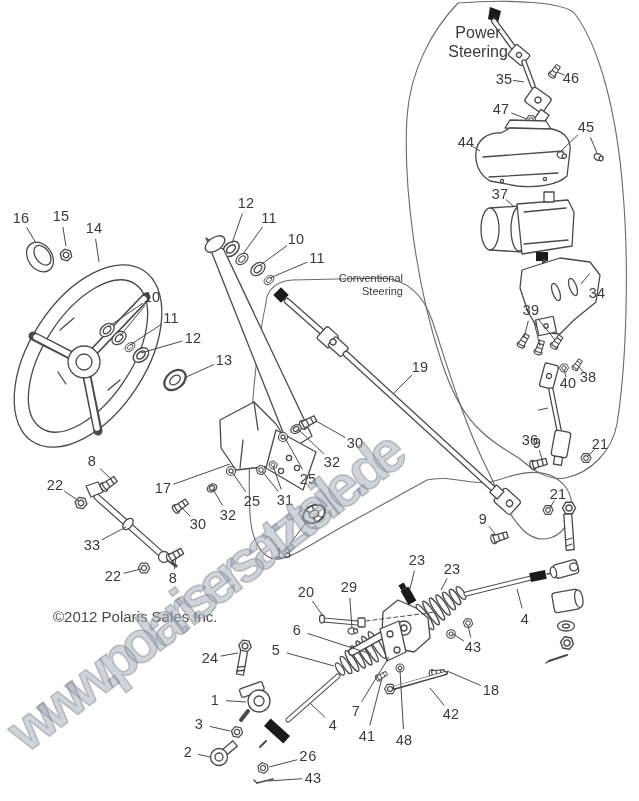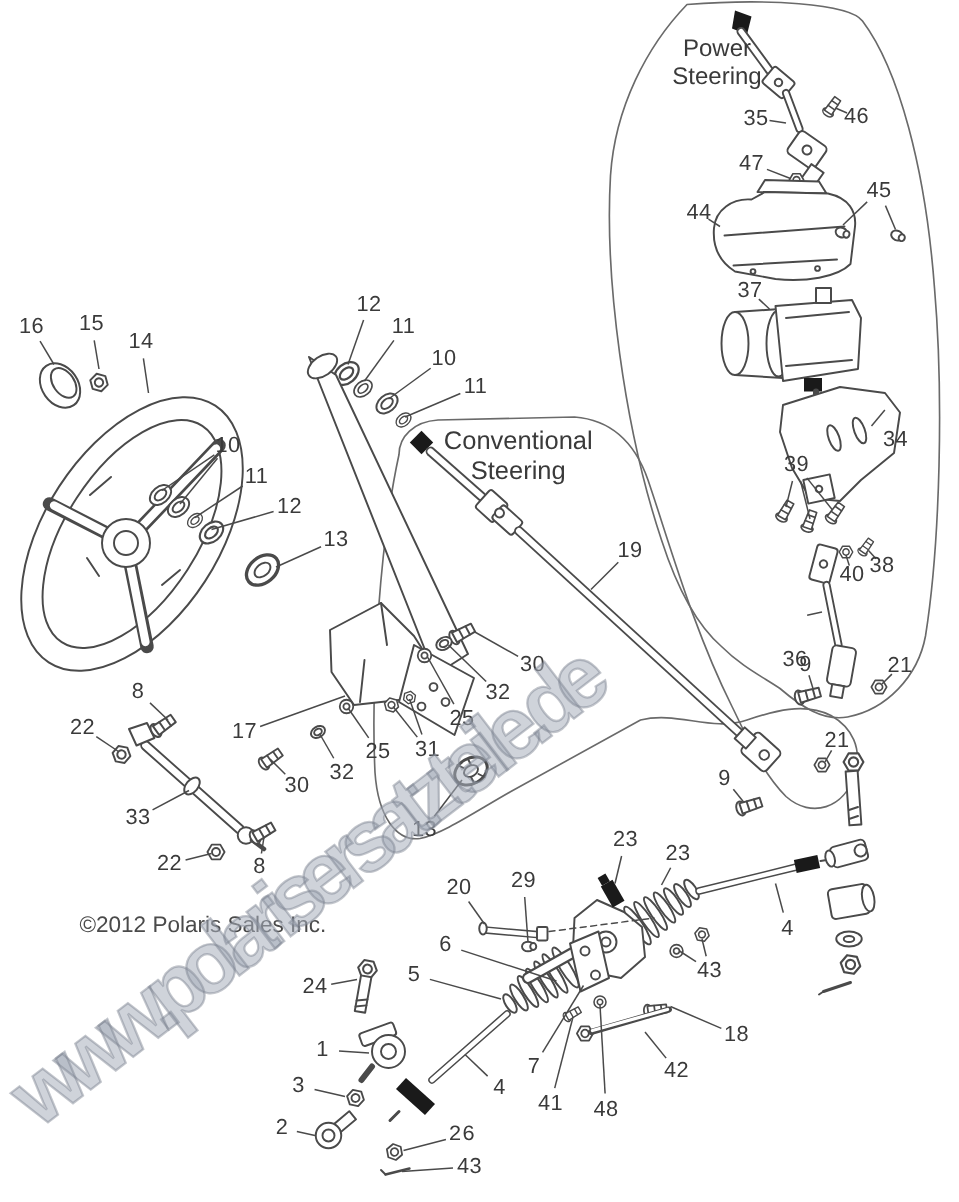--- a/index.html
+++ b/index.html
@@ -6,21 +6,21 @@
   #stage{position:relative;width:639px;height:801px;background:#fff;overflow:hidden;
          font-family:"Liberation Sans", sans-serif;}
   #art, #leaders{position:absolute;left:0;top:0;}
   #art{z-index:1;}
   #leaders{z-index:2;}
   .callout{position:absolute;z-index:3;transform:translate(-50%,-50%);
            font-size:14.5px;color:#3a3a3a;letter-spacing:0.3px;white-space:nowrap;}
   .section-label{position:absolute;z-index:3;color:#3a3a3a;text-align:center;
                  white-space:pre-line;line-height:1.18;}
   #power-label{left:432px;top:24px;width:92px;font-size:16px;}
-  #conv-label{left:288px;top:284px;width:115px;font-size:17px;}
+  #conv-label{left:288px;top:272px;width:115px;font-size:11px;text-align:right;}
   #copyright{position:absolute;z-index:3;left:53px;top:608px;font-size:15px;color:#4a4a4a;}
   #watermark{position:absolute;z-index:6;left:14px;top:704px;
              transform:rotate(-37.5deg);transform-origin:0 50%;
              font-size:58px;font-weight:bold;letter-spacing:-0.16em;
              color:rgba(168,174,188,0.55);
              -webkit-text-stroke:1.5px rgba(122,128,142,0.45);
              pointer-events:none;white-space:nowrap;}
 </style>
 </head>
 <body>

